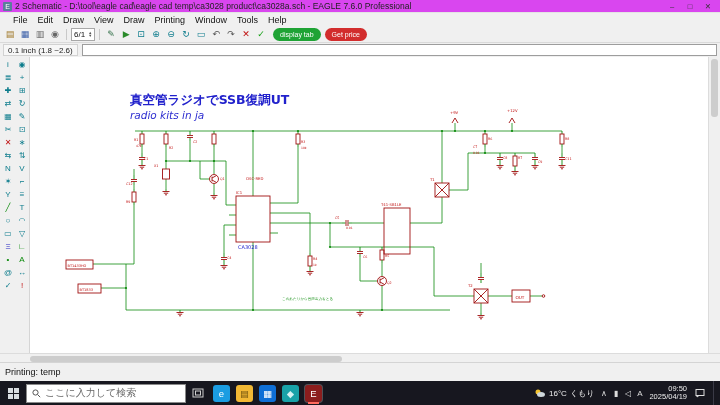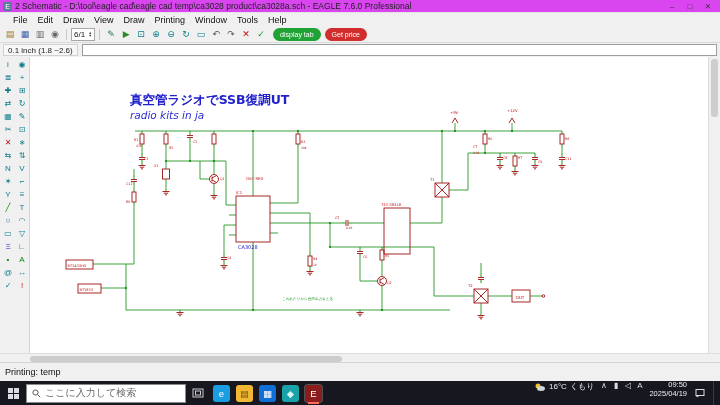--- a/index.html
+++ b/index.html
@@ -33,21 +33,21 @@
 .hthumb{position:absolute;left:30px;top:1.5px;width:312px;height:6px;background:#cdcdcd;border-radius:3px}
 .statusbar{position:absolute;top:362px;left:0;width:720px;height:19px;background:#f0f0f0;border-top:1px solid #d4d4d4;display:flex;align-items:center;padding:0 5px;font-size:9px;color:#111}
 .taskbar{position:absolute;bottom:0;left:0;width:720px;height:24px;background:#17171f;display:flex;align-items:center;color:#eee}
 .start{width:26px;height:24px;display:flex;align-items:center;justify-content:center;flex:none}
 .searchbox{width:160px;height:19px;background:#fff;border:1px solid #8a8a8a;display:flex;align-items:center;gap:4px;padding:0 5px;flex:none}
 .search-text{color:#666;font-size:10px;white-space:nowrap;overflow:hidden}
 .taskview{width:24px;height:24px;display:flex;align-items:center;justify-content:center;flex:none}
 .task-icons{display:flex;align-items:center}
 .task-icon{width:17px;height:17px;margin:0 3px;border-radius:3px;display:flex;align-items:center;justify-content:center;font-size:9.5px;flex:none}
 .task-icon.active{box-shadow:0 5px 0 -3px #ff6b5e,0 0 0 1px rgba(255,255,255,.25)}
-.tb-right{margin-left:auto;display:flex;align-items:flex-start;gap:5px;padding-right:3px}
+.tb-right{margin-left:auto;display:flex;align-items:center;gap:5px;padding-right:3px}
 .weather{display:flex;align-items:center;gap:3px;font-size:8px;white-space:nowrap}
 .tray{display:flex;align-items:center;gap:3px}
 .tray-icon{font-size:8px;color:#ddd;min-width:9px;text-align:center}
 .clock{display:flex;flex-direction:column;align-items:flex-end;font-size:7.5px;line-height:8.5px;white-space:nowrap}
 .action-center{display:flex;align-items:center;justify-content:center;width:16px;height:24px}
 .show-desktop{width:4px;height:24px;border-left:1px solid #3a3a46}
 </style>
 </head>
 <body>
 

